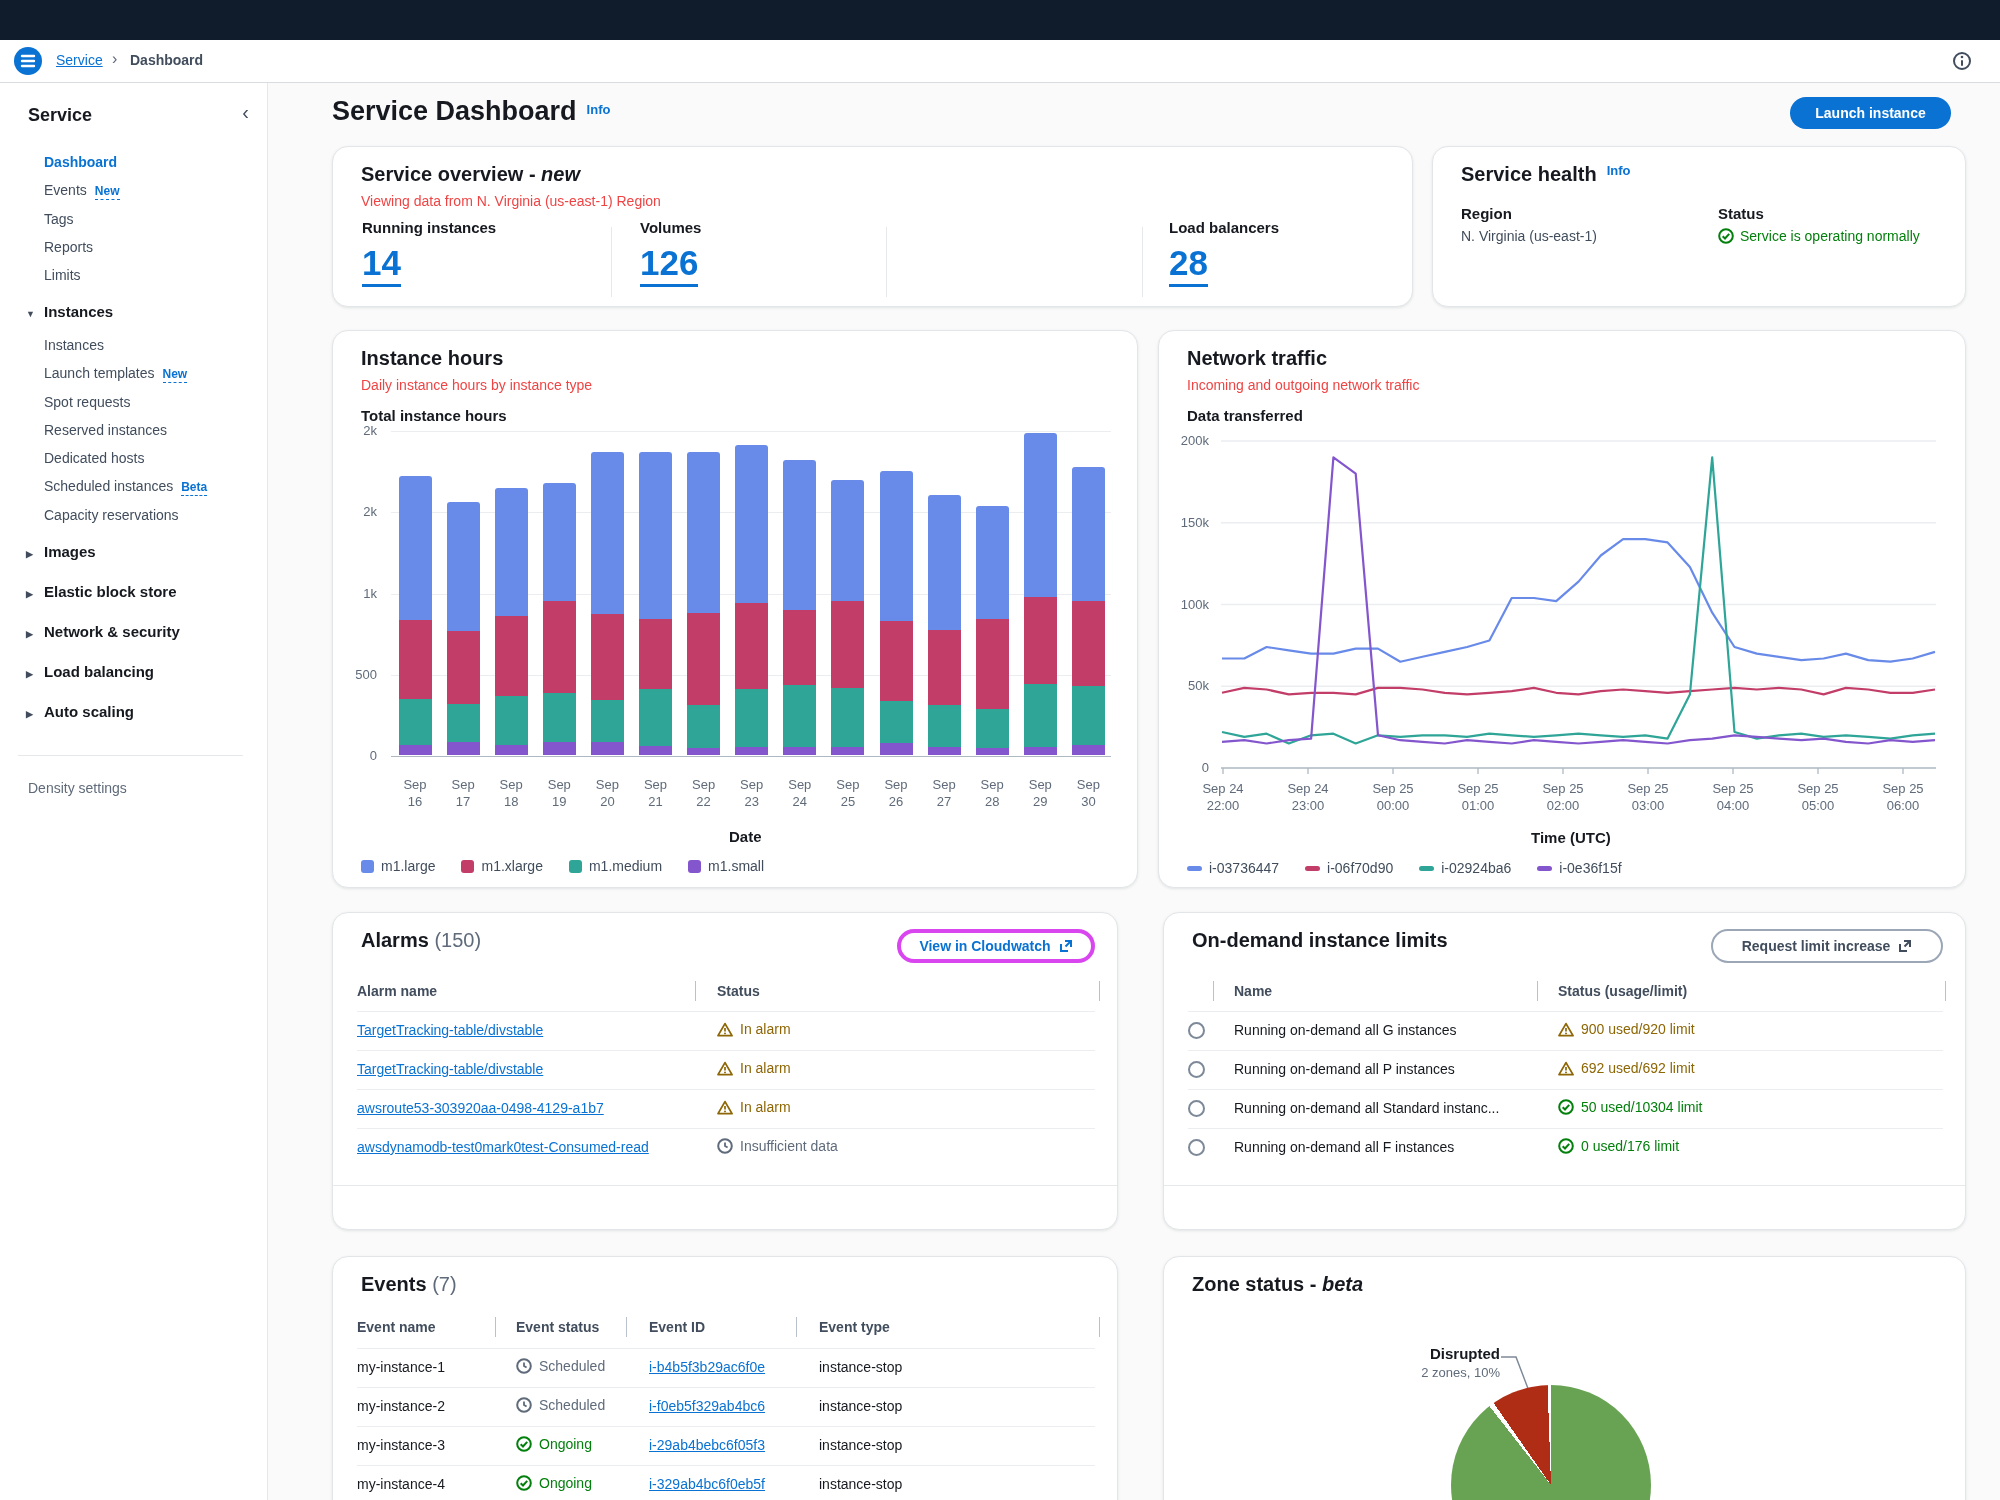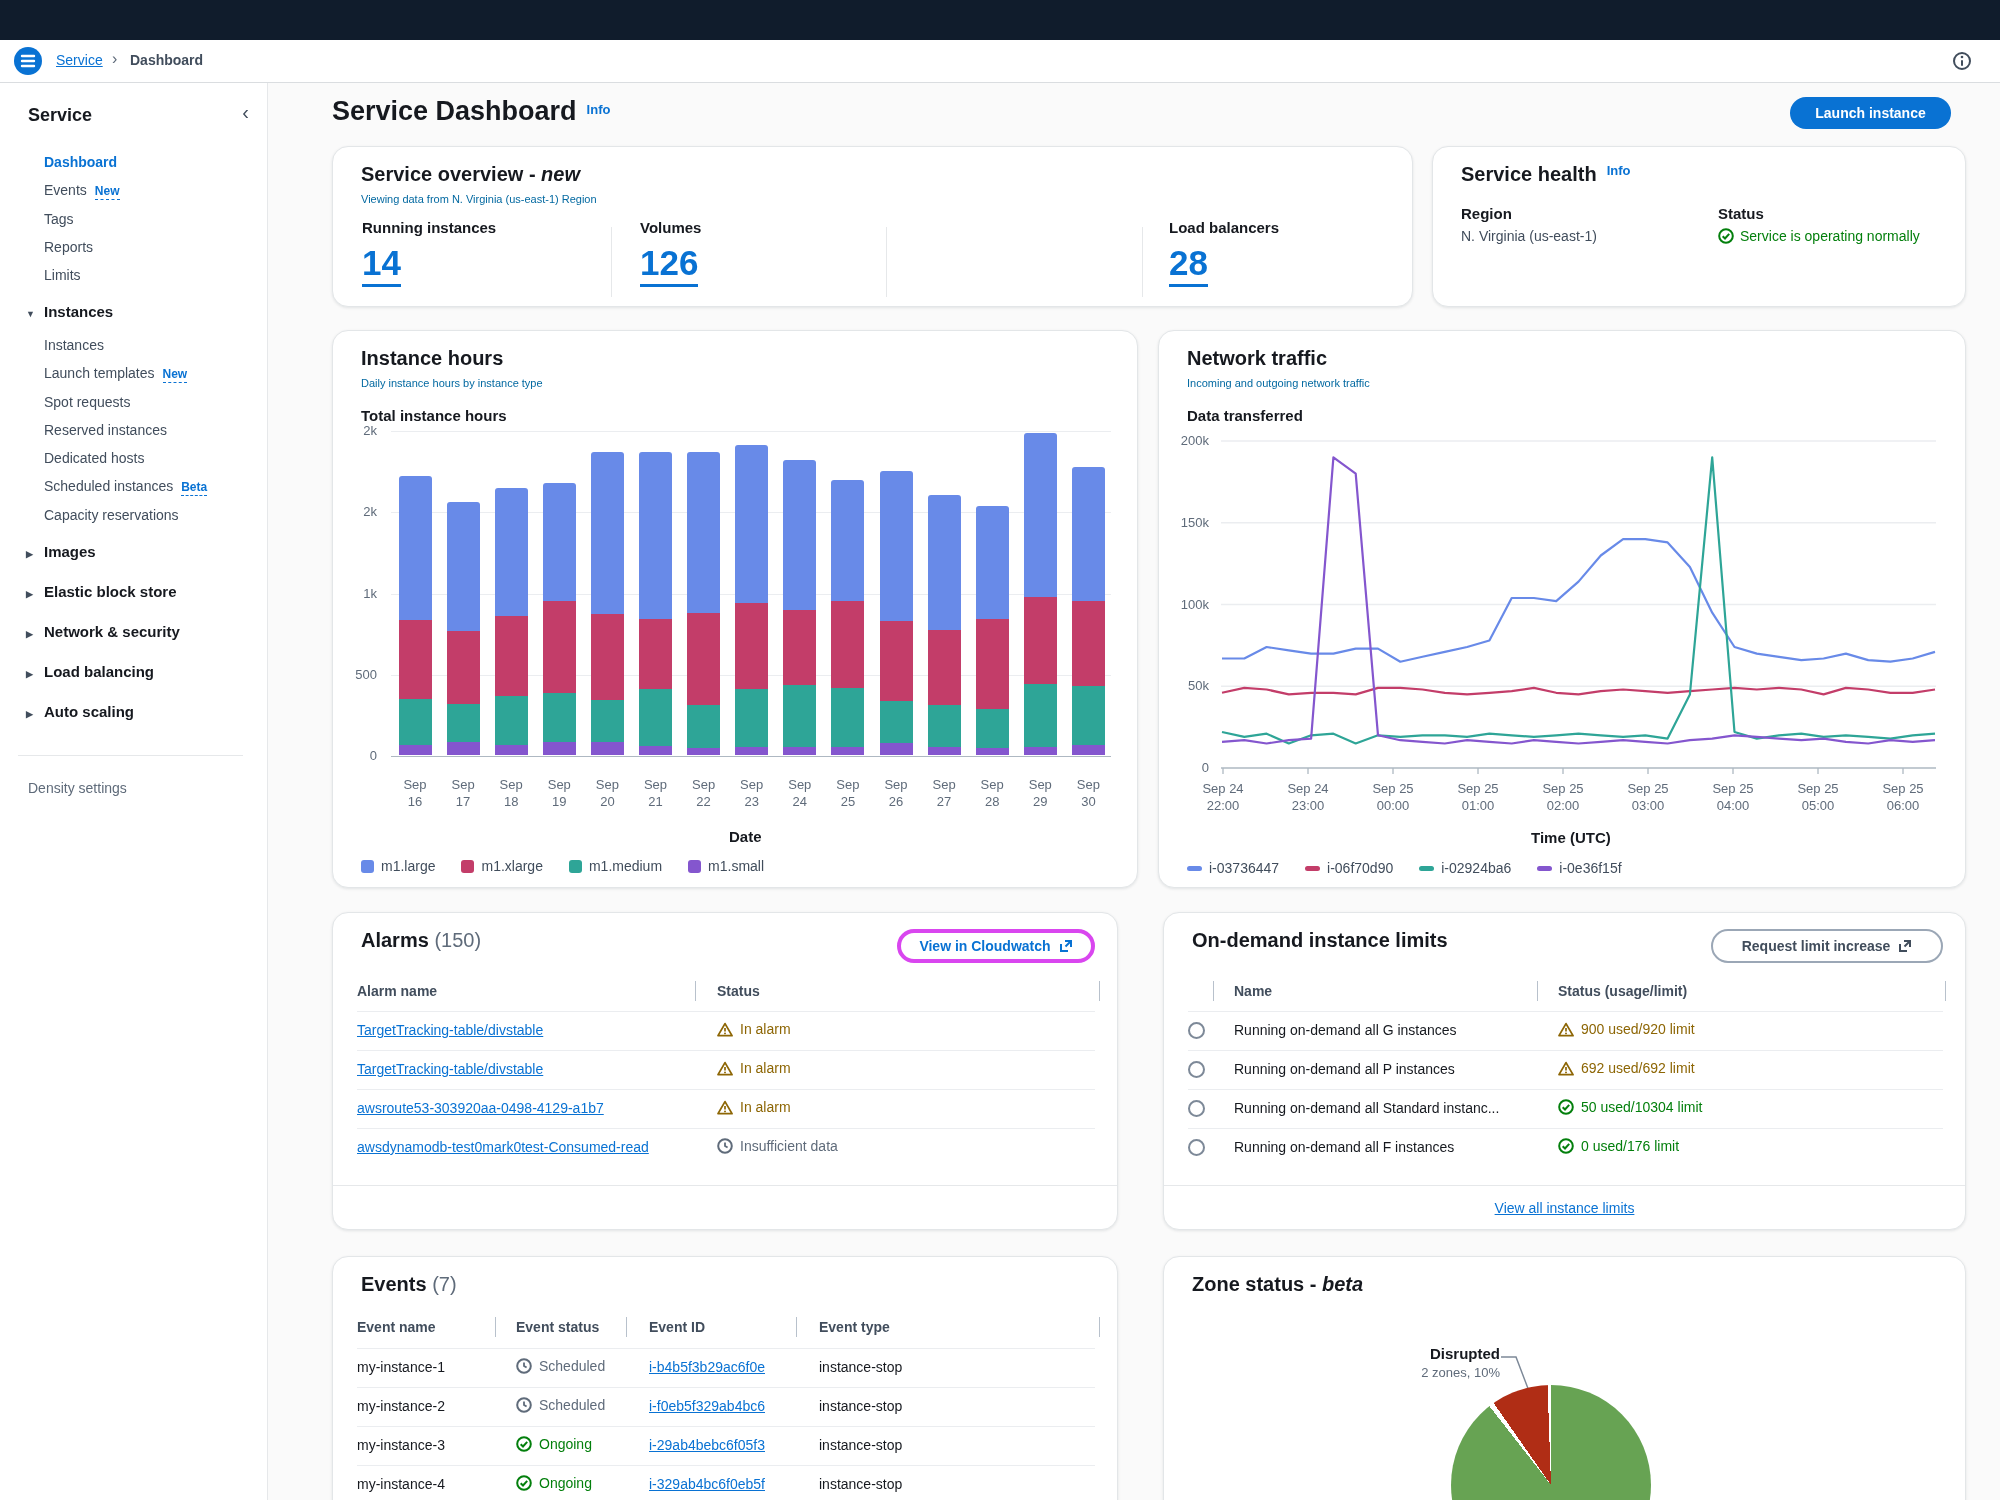--- a/index.html
+++ b/index.html
@@ -27,21 +27,21 @@
   .side-section,.side-list{margin-left:16px;}
   .side-div{border:none;border-top:1px solid #e6e8ea;margin:26px 8px 0 -10px;}
   .side-foot{margin-top:24px;font-size:14px;color:#5f6b7a;cursor:pointer;margin-left:0px;}
   
   .page-title{position:absolute;left:332px;top:96px;font-size:27px;font-weight:bold;color:#16191f;}
   .info-link{font-size:13px;font-weight:bold;color:#0972d3;cursor:pointer;vertical-align:6px;margin-left:10px;}
   .btn-primary{position:absolute;left:1790px;top:97px;width:161px;height:32px;border:none;border-radius:17px;background:#0972d3;color:#fff;font-size:14px;font-weight:bold;font-family:"Liberation Sans",sans-serif;cursor:pointer;}
   
   .card{position:absolute;background:#fff;border:1px solid #e3e6e8;border-radius:16px;box-shadow:0 1px 3px rgba(0,28,36,.10);}
   .card-title{position:absolute;left:28px;top:16px;font-size:20px;font-weight:bold;color:#16191f;white-space:nowrap;}
-  .card-sub{position:absolute;left:28px;top:46px;font-size:11px;color:#0369a1;}
+  .card-sub{position:absolute;left:28px;top:46px;font-size:14px;color:#ef4444;}
   .counter{font-weight:normal;color:#5f6b7a;}
   .axis-title{position:absolute;left:28px;top:76px;font-size:15px;font-weight:bold;color:#16191f;}
   
   .stat{position:absolute;top:72px;width:240px;}
   .stat-label{font-size:15px;font-weight:bold;color:#16191f;}
   .stat-num{display:inline-block;margin-top:8px;font-size:35px;font-weight:bold;color:#0972d3;border-bottom:3px solid #0972d3;padding-bottom:2px;line-height:38px;cursor:pointer;text-decoration:none;}
   .stat-div{position:absolute;top:80px;width:1px;height:70px;background:#e6e8ea;}
   
   .kv-label{font-size:15px;font-weight:bold;color:#16191f;}
   .kv-val{margin-top:6px;font-size:14px;color:#414d5c;}
@@ -467,21 +467,20 @@
     <div class="radio" style="left:24px;top:226px;"></div>
     <div class="td" style="left:70px;top:226px;">Running on-demand all F instances</div>
     <div class="td st st-success" style="left:394px;top:225px;">
         <svg width="16" height="16" viewBox="0 0 16 16">
           <circle cx="8" cy="8" r="6.8" fill="none" stroke="#037f0c" stroke-width="2"></circle>
           <path d="M4.7 8.2l2.3 2.3 4.2-4.6" fill="none" stroke="#037f0c" stroke-width="2"></path>
         </svg>
         <span>0 used/176 limit</span>
       </div>
     <div class="footline" style="top:272px;"></div>
-    <div class="footlink" style="top:287px;"><span>View all instance limits</span></div>
   </div>
 
   <div class="card" style="left:332px;top:1256px;width:786px;height:300px;">
     <div class="card-title"><span>Events</span> <span class="counter">(7)</span></div>
     <div class="th" style="left:24px;top:62px;">Event name</div>
     <div class="th" style="left:183px;top:62px;">Event status</div>
     <div class="th" style="left:316px;top:62px;">Event ID</div>
     <div class="th" style="left:486px;top:62px;">Event type</div>
     <div class="coldiv" style="left:162px;top:60px;"></div>
     <div class="coldiv" style="left:293px;top:60px;"></div>

